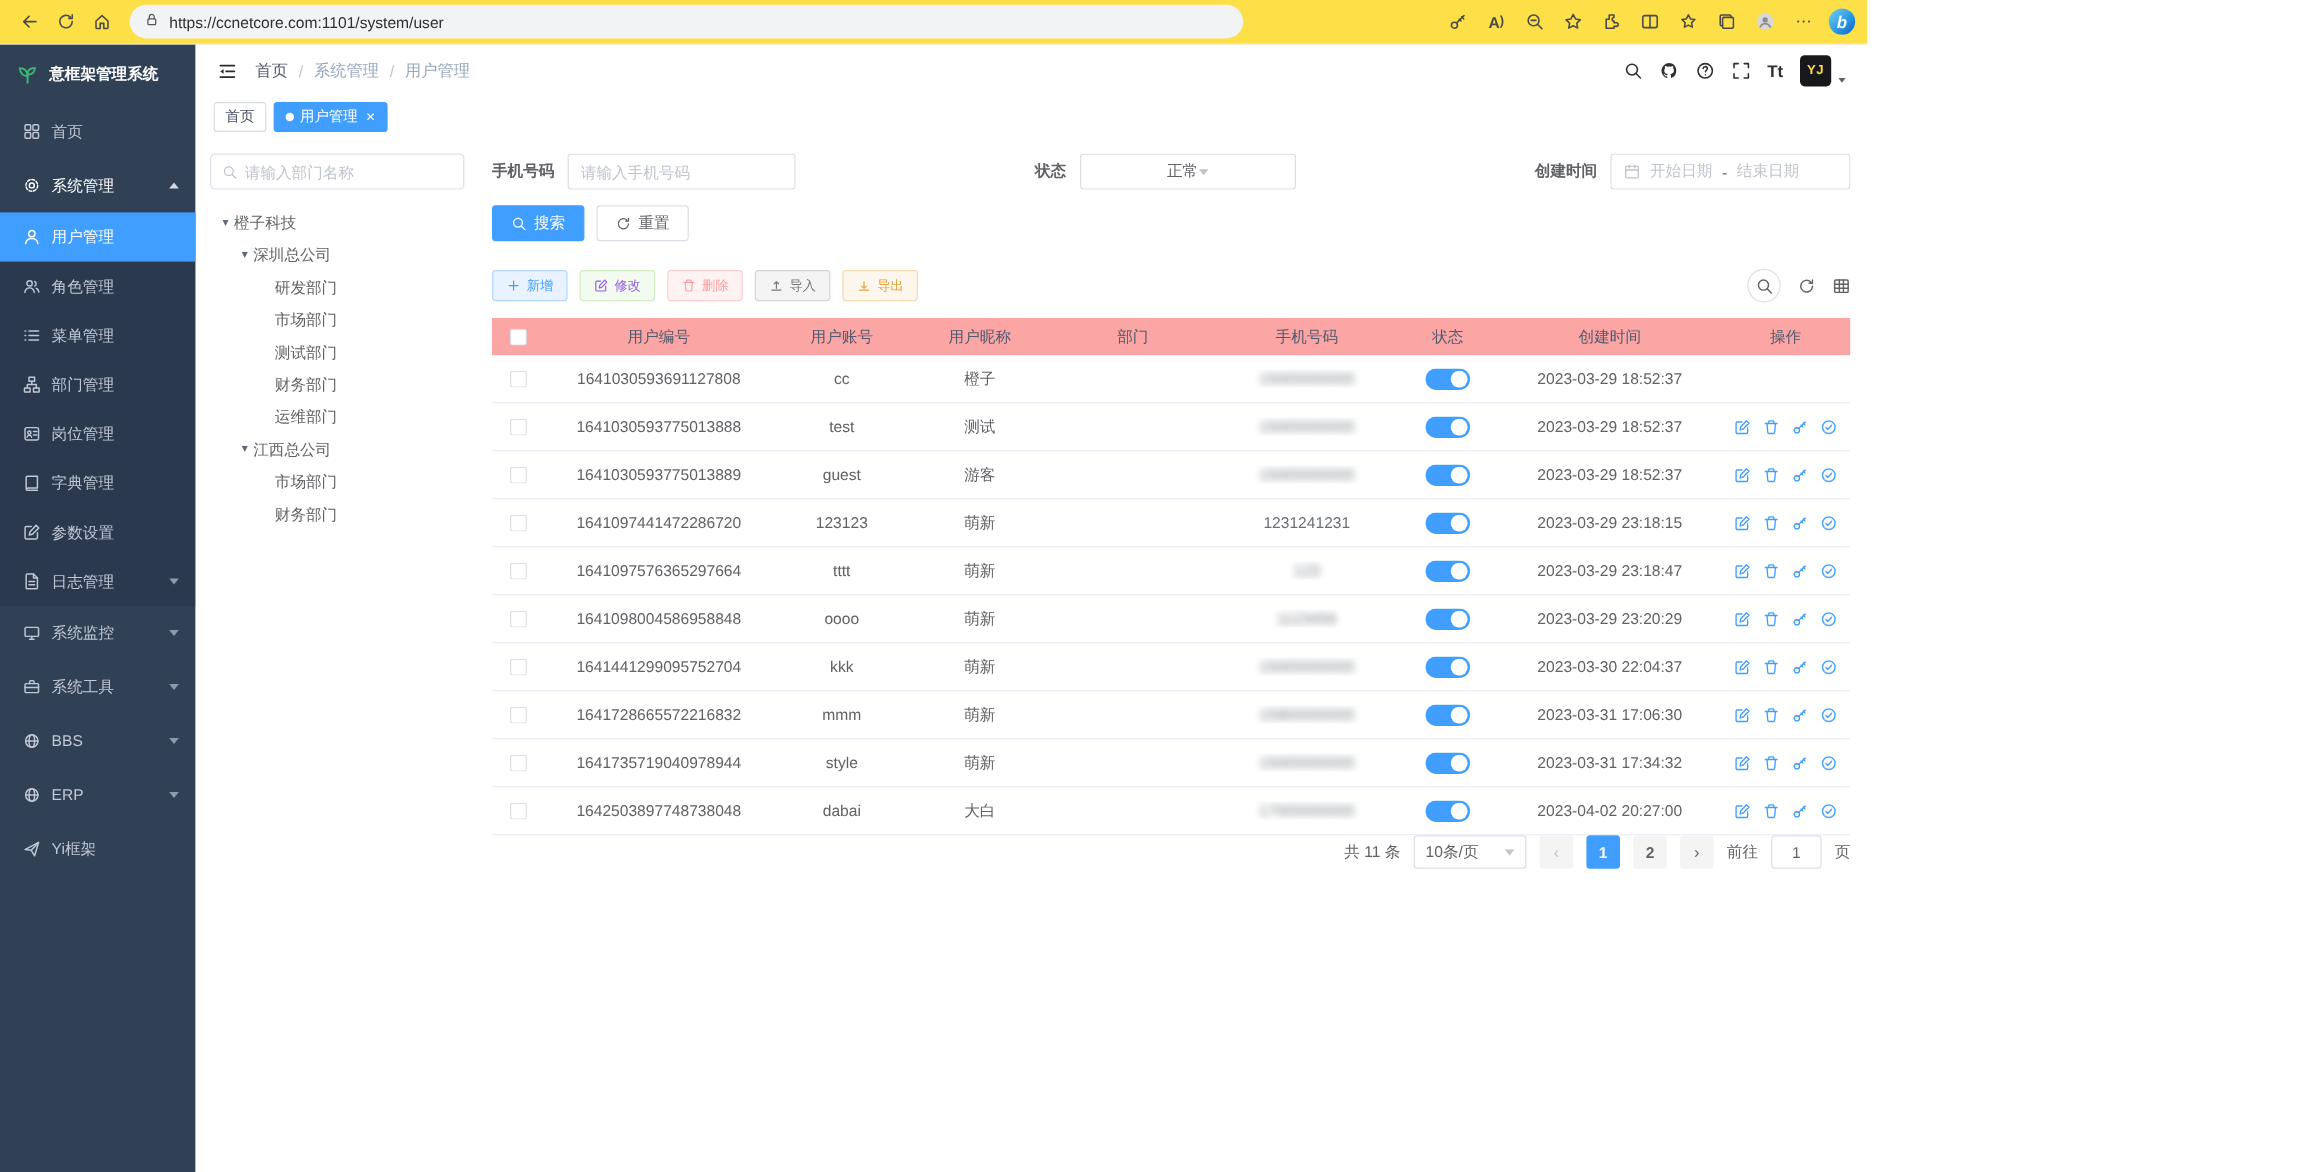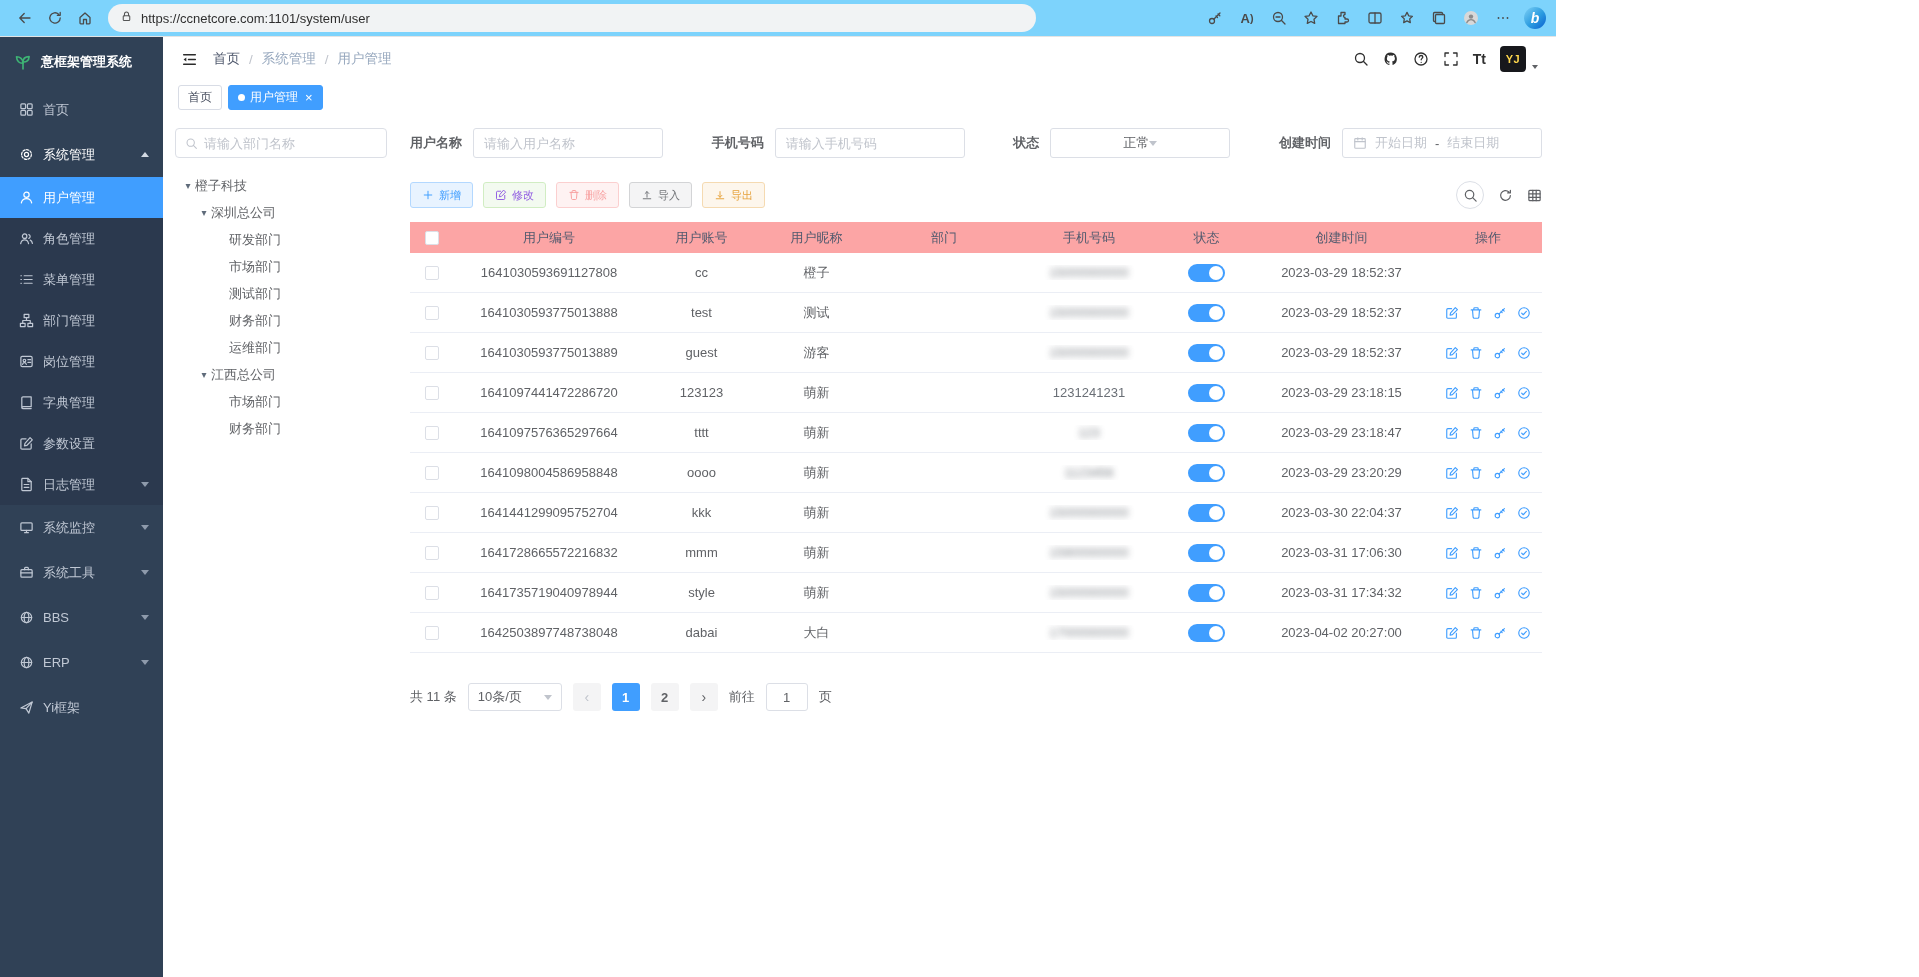--- a/index.html
+++ b/index.html
@@ -2,21 +2,21 @@
 <html><head>
 <meta charset="utf-8">
 <style>
 *{margin:0;padding:0;box-sizing:border-box}
 html,body{width:1919px;height:977px;background:#fff;overflow:hidden}
 body{font-family:"Liberation Sans","DejaVu Sans",sans-serif;color:#333;font-size:13px}
 svg{fill:none;stroke:currentColor;stroke-width:1.3;stroke-linecap:round;stroke-linejoin:round}
 .window{width:1556px;height:977px;display:flex;flex-direction:column;background:#fff}
 
 
-.chrome{height:37px;background:#7dd3fc;border-bottom:1px solid #e4e4e4;display:flex;align-items:center;padding:0 10px;flex:0 0 auto}
+.chrome{height:37px;background:#fde047;border-bottom:1px solid #e4e4e4;display:flex;align-items:center;padding:0 10px;flex:0 0 auto}
 .cbtn{width:30px;height:28px;display:flex;align-items:center;justify-content:center;border-radius:4px;color:#4a4a4a}
 .cbtn svg{width:16px;height:16px}
 .urlbar{flex:0 0 928px;height:28px;background:#f1f3f4;border-radius:14px;display:flex;align-items:center;padding:0 12px;gap:8px;color:#555;margin:0 8px}
 .urlbar svg{width:13px;height:13px}
 .url-text{font-size:13px;color:#2f2f2f}
 .chrome-right{display:flex;align-items:center;gap:2px;margin-left:auto}
 .read-aloud{font-size:13px;font-weight:600;color:#4a4a4a}
 .bing{width:22px;height:22px;border-radius:50%;background:linear-gradient(135deg,#7ed0f5 0%,#2a9be0 55%,#0b5fd0 100%);color:#fff;font-weight:bold;font-style:italic;display:flex;align-items:center;justify-content:center;font-size:14px;margin-left:4px}
 .avatar-fill circle{stroke:none}
 
@@ -101,21 +101,21 @@
 .th,.td{display:flex;justify-content:center;align-items:center;overflow:hidden}
 .trow{height:40px;border-bottom:1px solid #ebeef5;color:#606266}
 .checkbox{width:14px;height:14px;border:1px solid #dcdfe6;border-radius:2px;background:#fff;display:inline-block;cursor:pointer}
 .toggle{width:37px;height:18px;border-radius:10px;background:#409eff;position:relative;display:inline-block;cursor:pointer}
 .toggle::after{content:"";position:absolute;top:2px;right:2px;width:14px;height:14px;border-radius:50%;background:#fff}
 .ops{display:flex;gap:10px;color:#409eff}
 .ops svg{width:14px;height:14px;cursor:pointer}
 .phone{color:#6a6f76}
 .phone.blur{filter:blur(3px);opacity:.85}
 
-.pager{margin-top:30px;display:flex;align-items:center;gap:11px;color:#606266;padding-bottom:20px}
+.pager{display:flex;align-items:center;justify-content:flex-end;gap:11px;color:#606266;padding-bottom:20px}
 .psel{width:94px;height:28px;border:1px solid #dcdfe6;border-radius:3px;display:flex;align-items:center;justify-content:space-between;padding:0 9px;cursor:pointer}
 .pbtn{width:28px;height:28px;background:#f4f4f5;border-radius:3px;display:flex;align-items:center;justify-content:center;font-size:14px;cursor:pointer}
 .pbtn.disabled{color:#c0c4cc}
 .pnum{min-width:28px;height:28px;background:#f4f4f5;border-radius:3px;display:flex;align-items:center;justify-content:center;font-weight:600;cursor:pointer}
 .pnum.active{background:#409eff;color:#fff}
 .goto-input{width:42px;height:28px;border:1px solid #dcdfe6;border-radius:3px;text-align:center;font-size:13px;color:#606266;outline:none}
 </style>
 </head>
 <body>
 
@@ -478,24 +478,20 @@
                 <span>财务部门</span>
               </div>
 
           </div>
         </div>
 
         <div class="work">
 
           <div class="filter-row">
             <span class="fgroup">
-              <span class="flabel">用户名称</span>
-              <input class="finput" placeholder="请输入用户名称" style="">
-            </span>
-            <span class="fgroup">
               <span class="flabel">手机号码</span>
               <input class="finput" placeholder="请输入手机号码" style="">
             </span>
             <span class="fgroup">
               <span class="flabel">状态</span>
               <span class="fselect">
                 <span>正常</span>
                 <span class="sel-caret"></span>
               </span>
             </span>
@@ -506,20 +502,35 @@
                     <rect x="2" y="3" width="12" height="11" rx="1"></rect>
                     <path d="M2 6.5h12M5.5 2v2.5M10.5 2v2.5"></path>
                   </svg>
                 <span>开始日期</span>
                 <span class="dsep">-</span>
                 <span>结束日期</span>
               </span>
             </span>
           </div>
 
+          <div class="btn-row">
+            <button class="btn primary">
+              <svg viewBox="0 0 16 16">
+                  <circle cx="7" cy="7" r="4.5"></circle>
+                  <path d="M10.3 10.3L14 14"></path>
+                </svg>
+              <span>搜索</span>
+            </button>
+            <button class="btn">
+              <svg viewBox="0 0 16 16">
+                  <path d="M13.2 8A5.2 5.2 0 1 1 11.6 4.2M13.2 2.4v2.9h-2.9"></path>
+                </svg>
+              <span>重置</span>
+            </button>
+          </div>
 
           <div class="tool-row">
             <button class="tbtn blue">
               <svg viewBox="0 0 16 16">
                   <path d="M8 3v10M3 8h10"></path>
                 </svg>
               <span>新增</span>
             </button>
             <button class="tbtn green">
               <svg viewBox="0 0 16 16">

